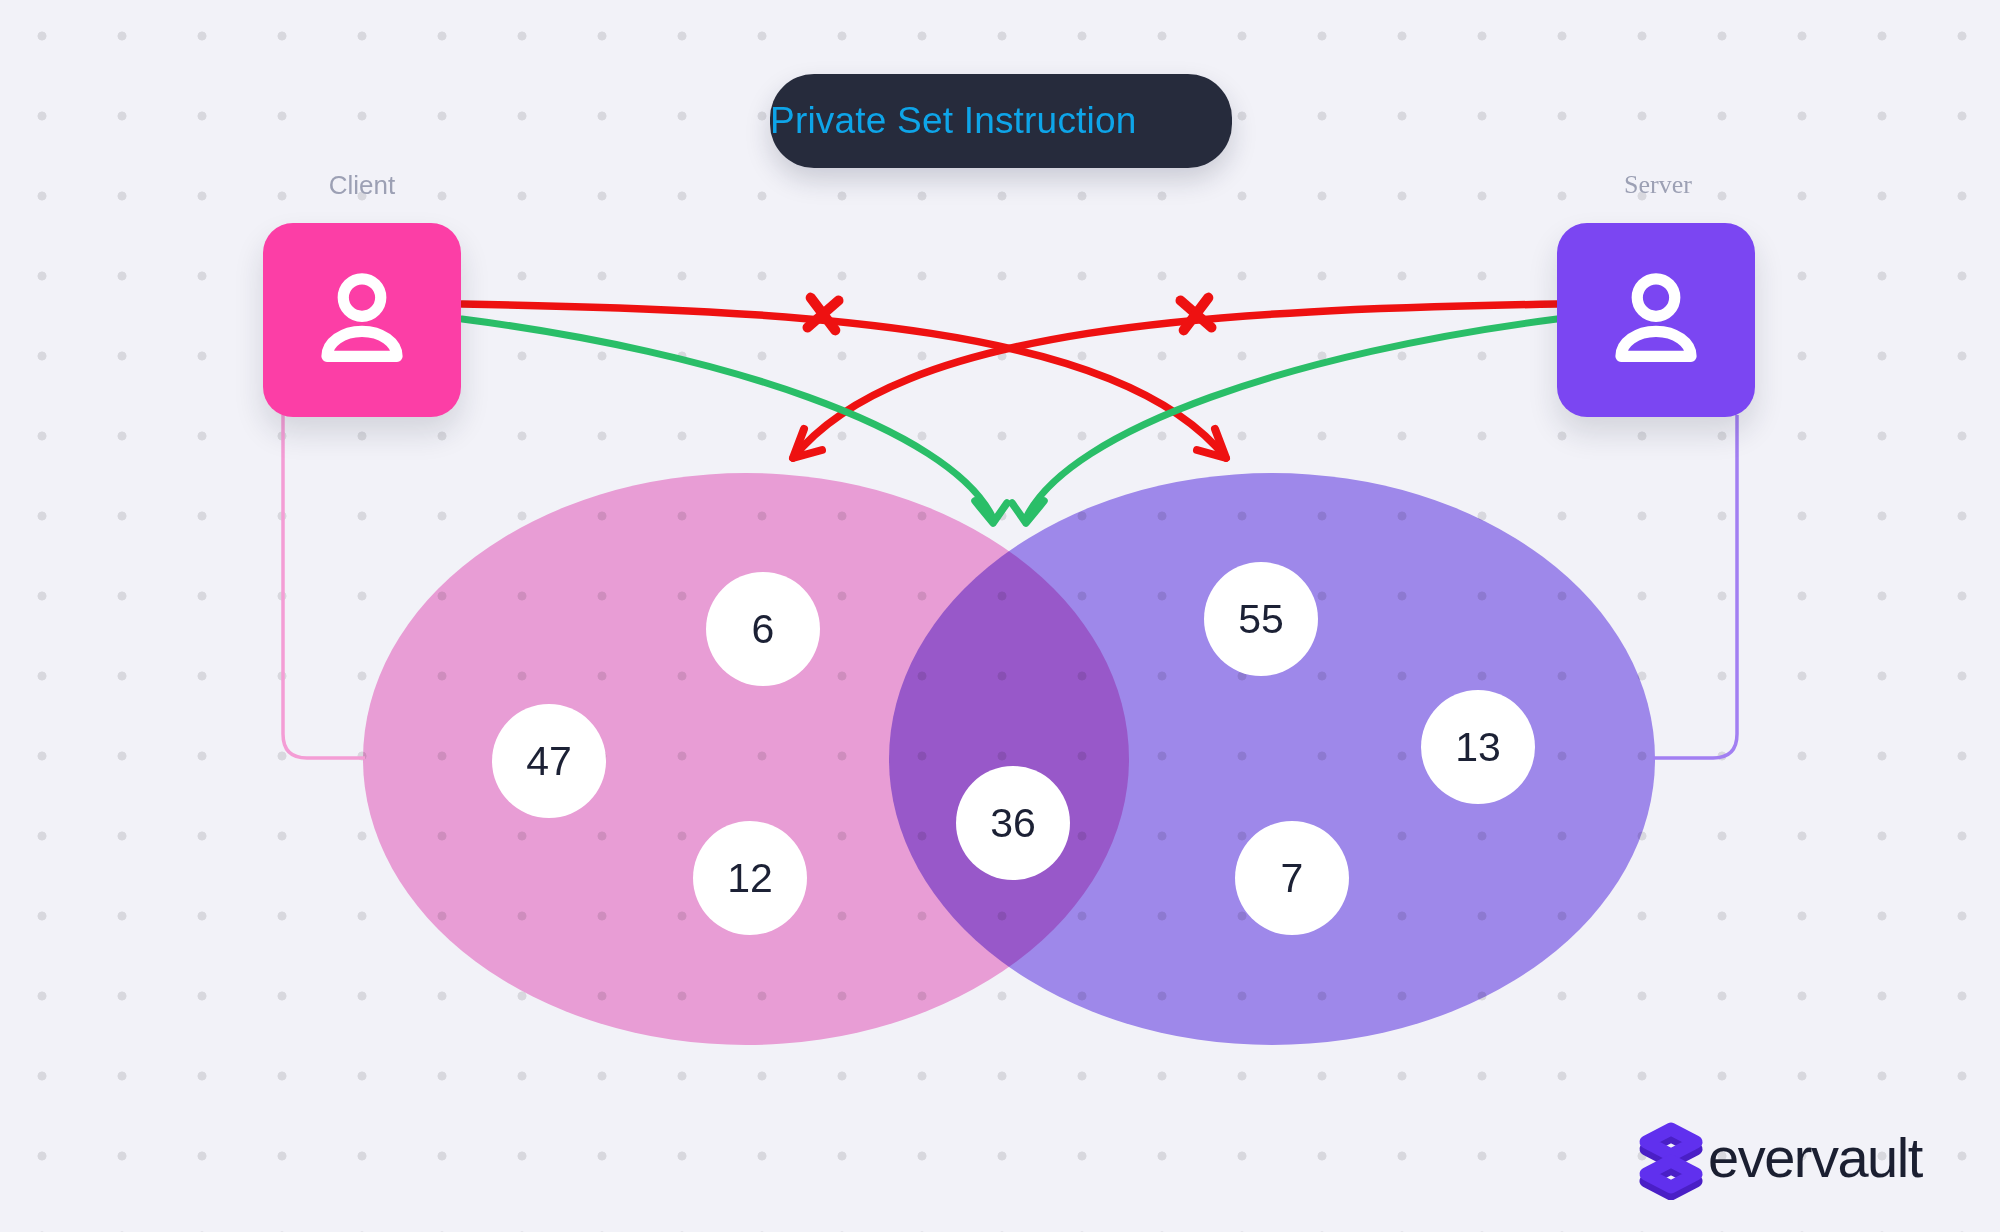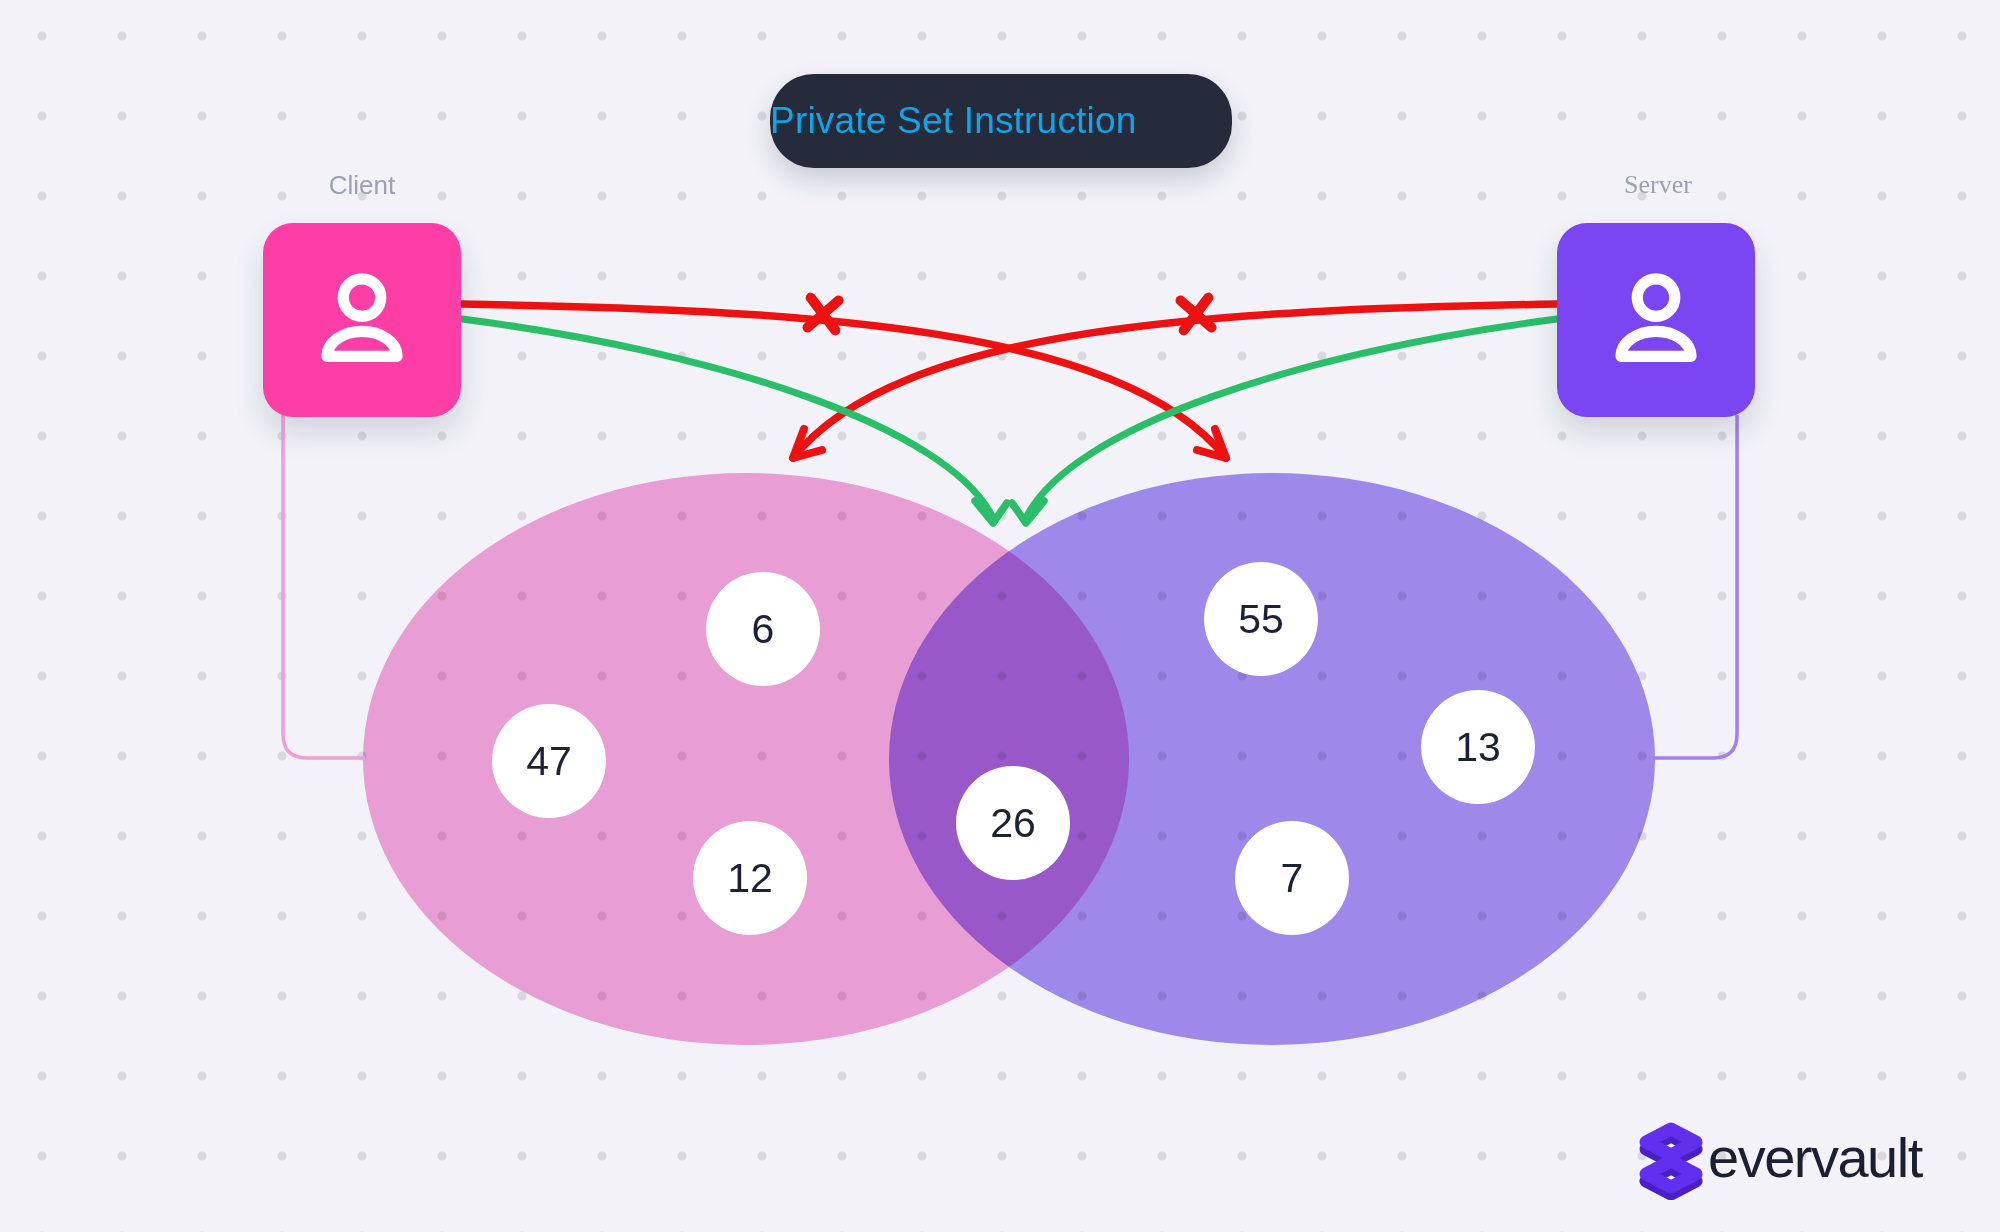--- a/index.html
+++ b/index.html
@@ -58,21 +58,21 @@
 <body>
 
 <div class="stage">
 
   <div class="set-ellipse set-client"></div>
   <div class="set-ellipse set-server"></div>
 
   <div class="value-circle vc-0">6</div>
   <div class="value-circle vc-1">47</div>
   <div class="value-circle vc-2">12</div>
-  <div class="value-circle vi-1">26</div>
+  <div class="value-circle vi-1">36</div>
   <div class="value-circle vs-0">55</div>
   <div class="value-circle vs-1">13</div>
   <div class="value-circle vs-2">7</div>
 
   <svg class="overlay" width="2000" height="1232" viewBox="0 0 2000 1232">
 
     <path d="M283,415 L283,734 Q283,758 307,758 L365,758" fill="none" stroke="#F49DD5" stroke-width="3.5"></path>
     <path d="M1737,415 L1737,734 Q1737,758 1713,758 L1653,758" fill="none" stroke="#A27FF2" stroke-width="3.5"></path>
 
     <g stroke="#EE1111" fill="none" stroke-linecap="round">

